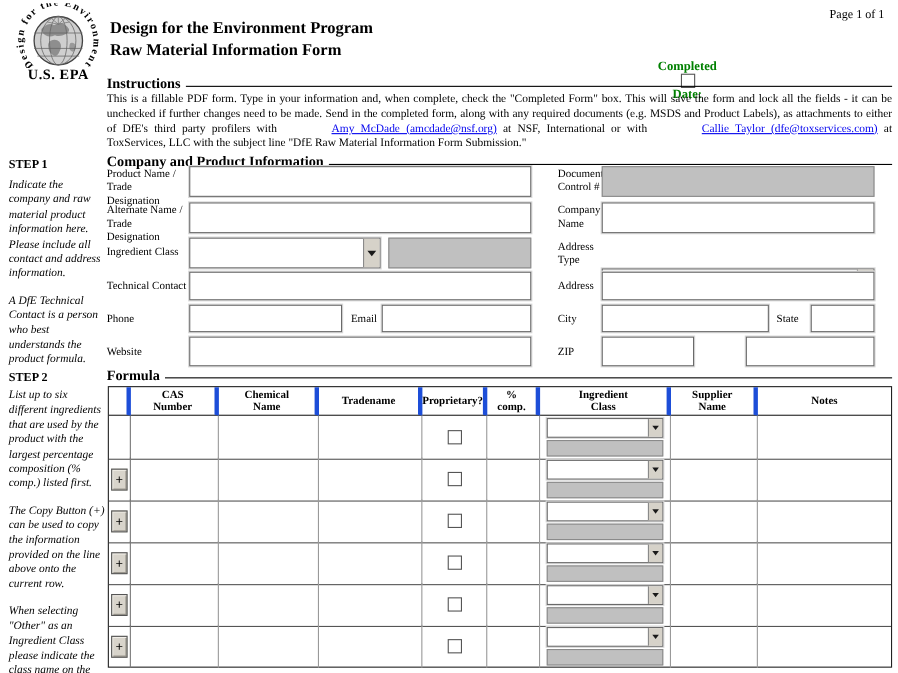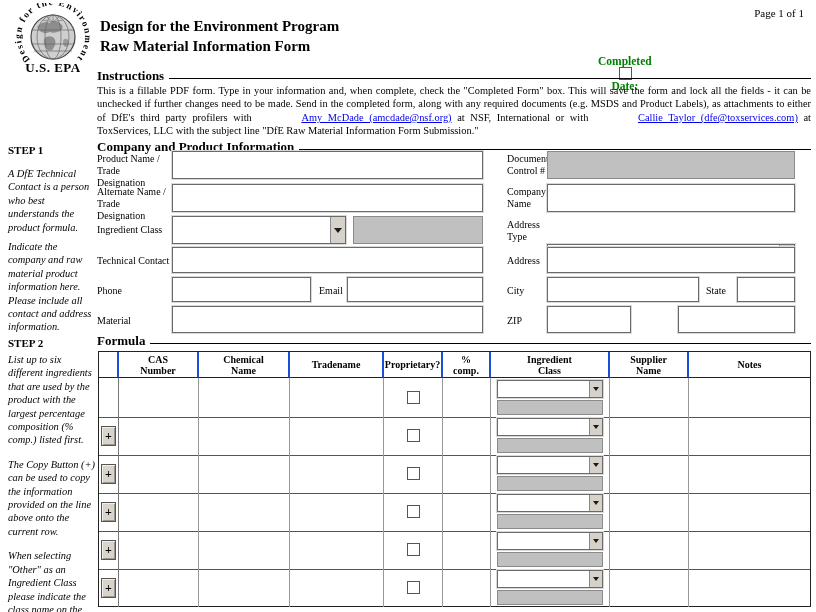--- a/index.html
+++ b/index.html
@@ -74,21 +74,21 @@
   .ftable { border: 1.6px solid #222; background: #fff; }
   .thead, .trow {
     display: grid;
     grid-template-columns: 20px 80px 91px 94px 59px 48px 119px 79px 1fr;
   }
   .thead { height: 26px; }
   .trow { height: 38px; }
   .th {
     font-size: 10px; font-weight: bold; line-height: 11px;
     display: flex; align-items: center; justify-content: center; text-align: center;
-    border-right: 2px solid #1d4ed8; border-bottom: 1px solid #222;
+    border-right: 4px solid #1d4ed8; border-bottom: 1px solid #222;
     white-space: pre-line;
   }
   .th:last-child { border-right: none; }
   .tc {
     border-right: 1px solid #999;
     border-bottom: 1px solid #555;
     position: relative;
     display: flex; align-items: center; justify-content: center;
   }
   .tc:first-child { border-right: 1px solid #777; justify-content: flex-start; }
@@ -163,22 +163,22 @@
     <span class="txt">Instructions</span>
     <span class="rule"></span>
   </div>
 
   <div class="abs instr-text" style="left:97px; top:84px; width:714px;">
     <span>This is a fillable PDF form. Type in your information and, when complete, check the "Completed Form" box. This will save the form and lock all the fields - it can be unchecked if further changes need to be made. Send in the completed form, along with any required documents (e.g. MSDS and Product Labels), as attachments to either of DfE's third party profilers with </span><a>Amy McDade (amcdade@nsf.org)</a><span> at NSF, International or with </span><a>Callie Taylor (dfe@toxservices.com)</a><span> at ToxServices, LLC with the subject line "DfE Raw Material Information Form Submission."</span>
   </div>
 
   <div class="abs" style="left:8px; top:144px; width:87px;">
     <div class="step-head">STEP 1</div>
+    <div class="step-para" style="margin-top:6px;">Indicate the company and raw material product information here.  Please include all contact and address information.</div>
     <div class="step-para">A DfE Technical Contact is a person who best understands the product formula.</div>
-    <div class="step-para" style="margin-top:6px;">Indicate the company and raw material product information here.  Please include all contact and address information.</div>
   </div>
 
   <div class="abs" style="left:8px; top:337px; width:87px;">
     <div class="step-head">STEP 2</div>
     <div class="step-para" style="margin-top:4px;">List up to six different ingredients that are used by the product with the largest percentage composition (% comp.) listed first.</div>
     <div class="step-para">The Copy Button (+) can be used to copy the information provided on the line above onto the current row.</div>
     <div class="step-para">When selecting "Other" as an Ingredient Class please indicate the class name on the open text box field below.</div>
   </div>
 
   <div class="abs sect-head" style="left:97px; top:139px; width:714px;">
@@ -203,21 +203,21 @@
   <div class="abs readonly" style="left:353px; top:216px; width:130px; height:28px;"></div>
 
   <div class="abs flabel" style="left:97px; top:255px; width:73px;">Technical Contact</div>
   <div class="abs input" style="left:172px; top:247px; width:311px; height:26px;"></div>
 
   <div class="abs flabel" style="left:97px; top:285px;">Phone</div>
   <div class="abs input" style="left:172px; top:277px; width:139px; height:25px;"></div>
   <div class="abs flabel" style="left:319px; top:285px;">Email</div>
   <div class="abs input" style="left:347px; top:277px; width:136px; height:25px;"></div>
 
-  <div class="abs flabel" style="left:97px; top:315px;">Material</div>
+  <div class="abs flabel" style="left:97px; top:315px;">Website</div>
   <div class="abs input" style="left:172px; top:306px; width:311px; height:27px;"></div>
 
   <div class="abs flabel" style="left:507px; top:153px; width:42px;">Document
 Control #</div>
   <div class="abs readonly" style="left:547px; top:151px; width:248px; height:28px;"></div>
 
   <div class="abs flabel" style="left:507px; top:186px; width:42px;">Company
 Name</div>
   <div class="abs input" style="left:547px; top:184px; width:248px; height:28px;"></div>
 

